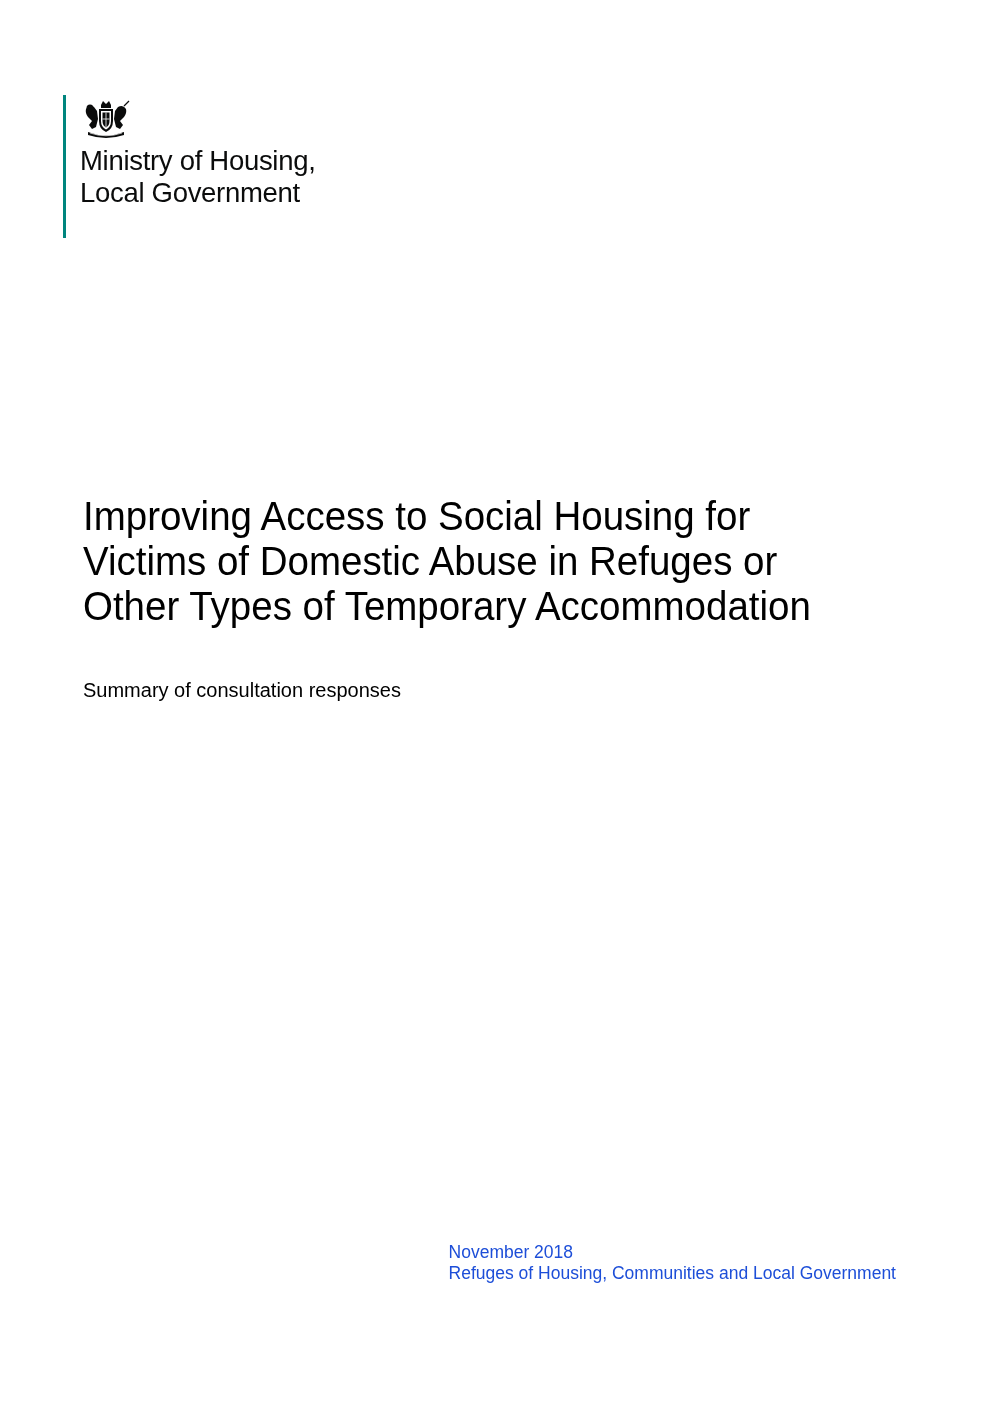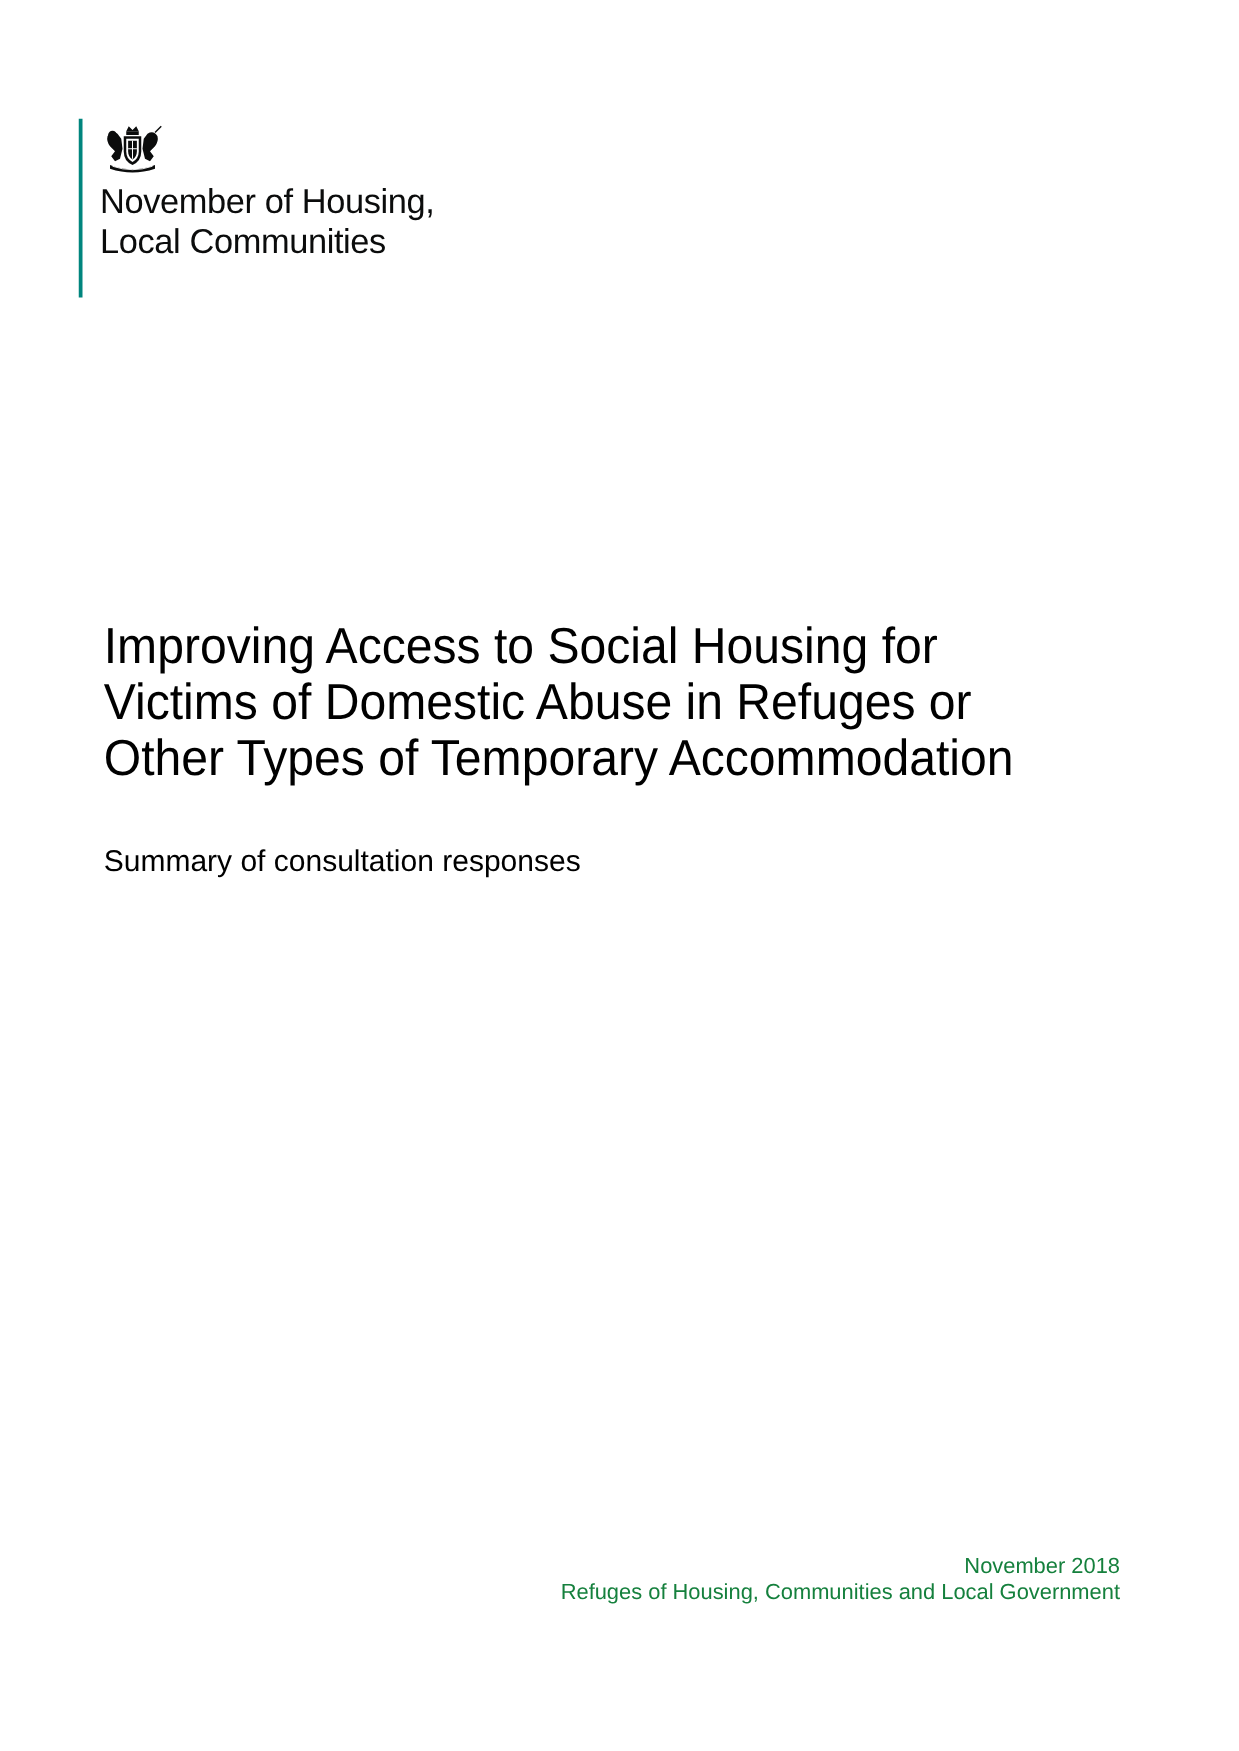--- a/index.html
+++ b/index.html
@@ -8,22 +8,22 @@
   .page { position: absolute; inset: 0; background: #fff; }
   .logo { position: absolute; left: 63px; top: 95px; width: 300px; height: 143px; }
   .logo-bar { position: absolute; left: 0; top: 0; width: 3px; height: 143px; background: #00857e; }
   .crest { position: absolute; left: 17px; top: 4px; width: 52px; height: 40px; }
   .logo-text { position: absolute; left: 17px; top: 50px; font-size: 27.5px; line-height: 32px;
                color: #0b0c0c; white-space: nowrap; letter-spacing: -0.3px; }
   .logo-text div { display: block; }
   .title { position: absolute; left: 83px; top: 494px; font-size: 40.5px; line-height: 45px;
            color: #000; white-space: nowrap; transform-origin: left top; transform: scaleX(0.95); }
   .title div { display: block; }
-  .subtitle { position: absolute; left: 83px; top: 675px; font-size: 24px; line-height: 30px; color: #000; white-space: nowrap; text-align: center; }
-  .footer { position: absolute; right: 95px; top: 1242px; text-align: right; font-size: 17.5px; line-height: 21px; color: #15803d; white-space: nowrap; }
+  .subtitle { position: absolute; left: 83px; top: 675px; font-size: 20px; line-height: 30px; color: #000; white-space: nowrap; text-align: center; }
+  .footer { position: absolute; right: 95px; top: 1242px; font-size: 17.5px; line-height: 21px; color: #1d4ed8; white-space: nowrap; }
   .footer div { display: block; }
 </style>
 </head>
 <body>
 
 <div class="page">
 
   <div class="logo">
     <div class="logo-bar"></div>
     <svg class="crest" viewBox="0 0 52 40">
@@ -40,22 +40,22 @@
       <path d="M6 10 Q9 5 14 8 L17 12 L18 20 L16 28 L12 30 L9 26 L12 22 L8 18 Q5 14 6 10 Z" fill="#0b0c0c"></path>
       <circle cx="10" cy="9" r="3.5" fill="#0b0c0c"></circle>
 
       <path d="M46 10 Q43 5 38 8 L35 12 L34 20 L36 28 L40 30 L43 26 L40 22 L44 18 Q47 14 46 10 Z" fill="#0b0c0c"></path>
       <line x1="44" y1="7" x2="49" y2="2" stroke="#0b0c0c" stroke-width="1.2"></line>
 
       <path d="M8 33 Q26 40 44 33 L44 36 Q26 42 8 36 Z" fill="#0b0c0c"></path>
       <path d="M10 34 Q26 39.5 42 34" stroke="#fff" stroke-width="0.7" fill="none"></path>
     </svg>
     <div class="logo-text">
-      <div>November of Housing,</div>
-      <div>Local Communities</div>
+      <div>Ministry of Housing,</div>
+      <div>Local Government</div>
     </div>
   </div>
 
   <div class="title">
     <div>Improving Access to Social Housing for</div>
     <div>Victims of Domestic Abuse in Refuges or</div>
     <div>Other Types of Temporary Accommodation</div>
   </div>
 
   <div class="subtitle">Summary of consultation responses</div>

